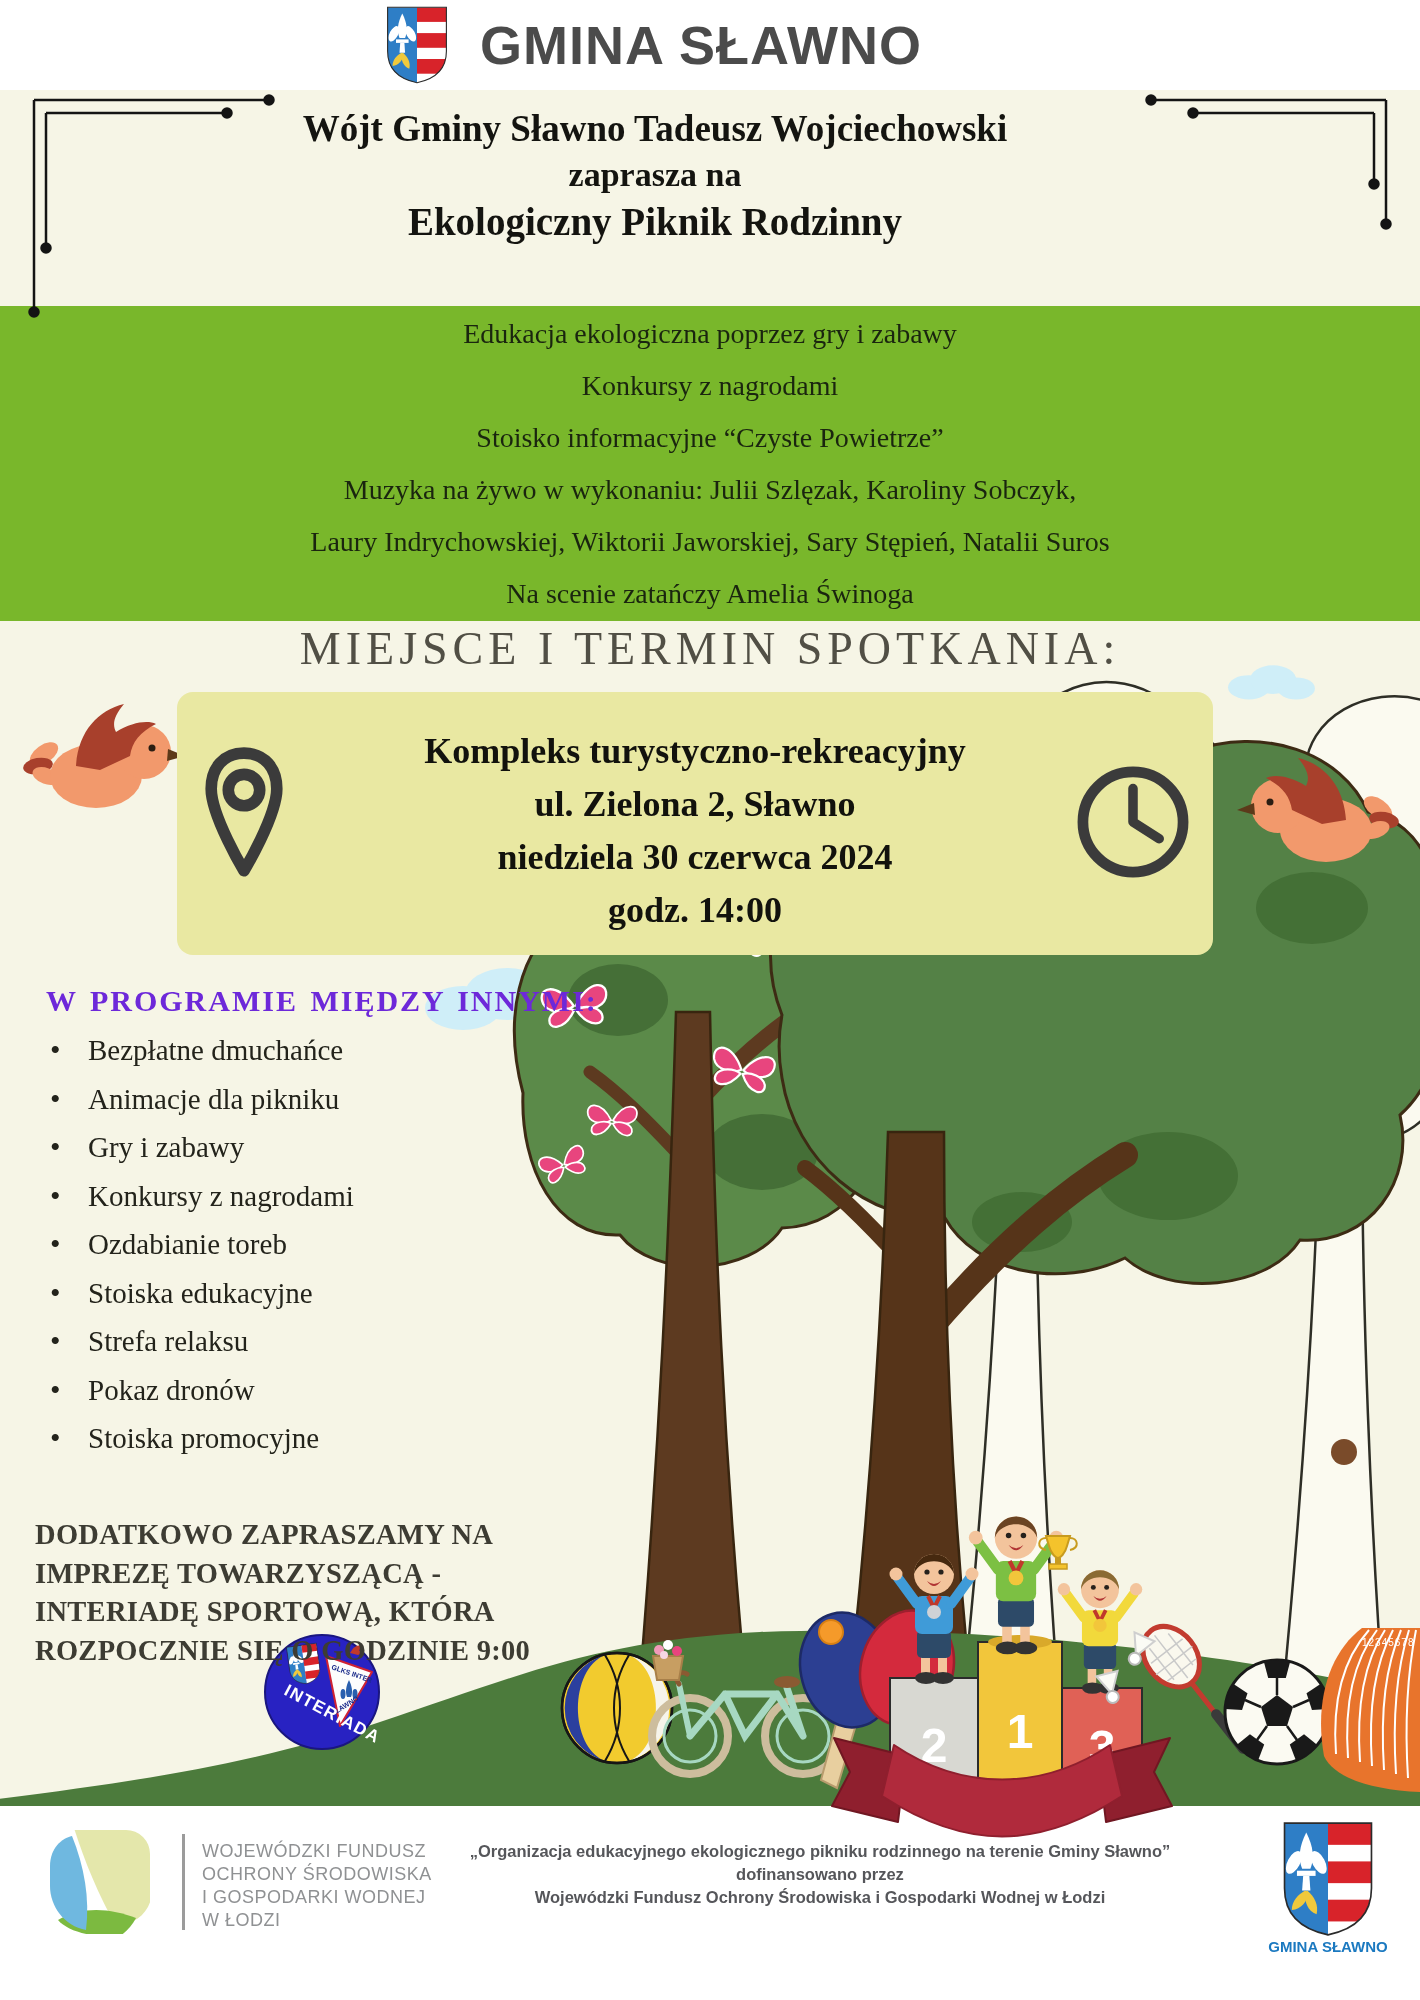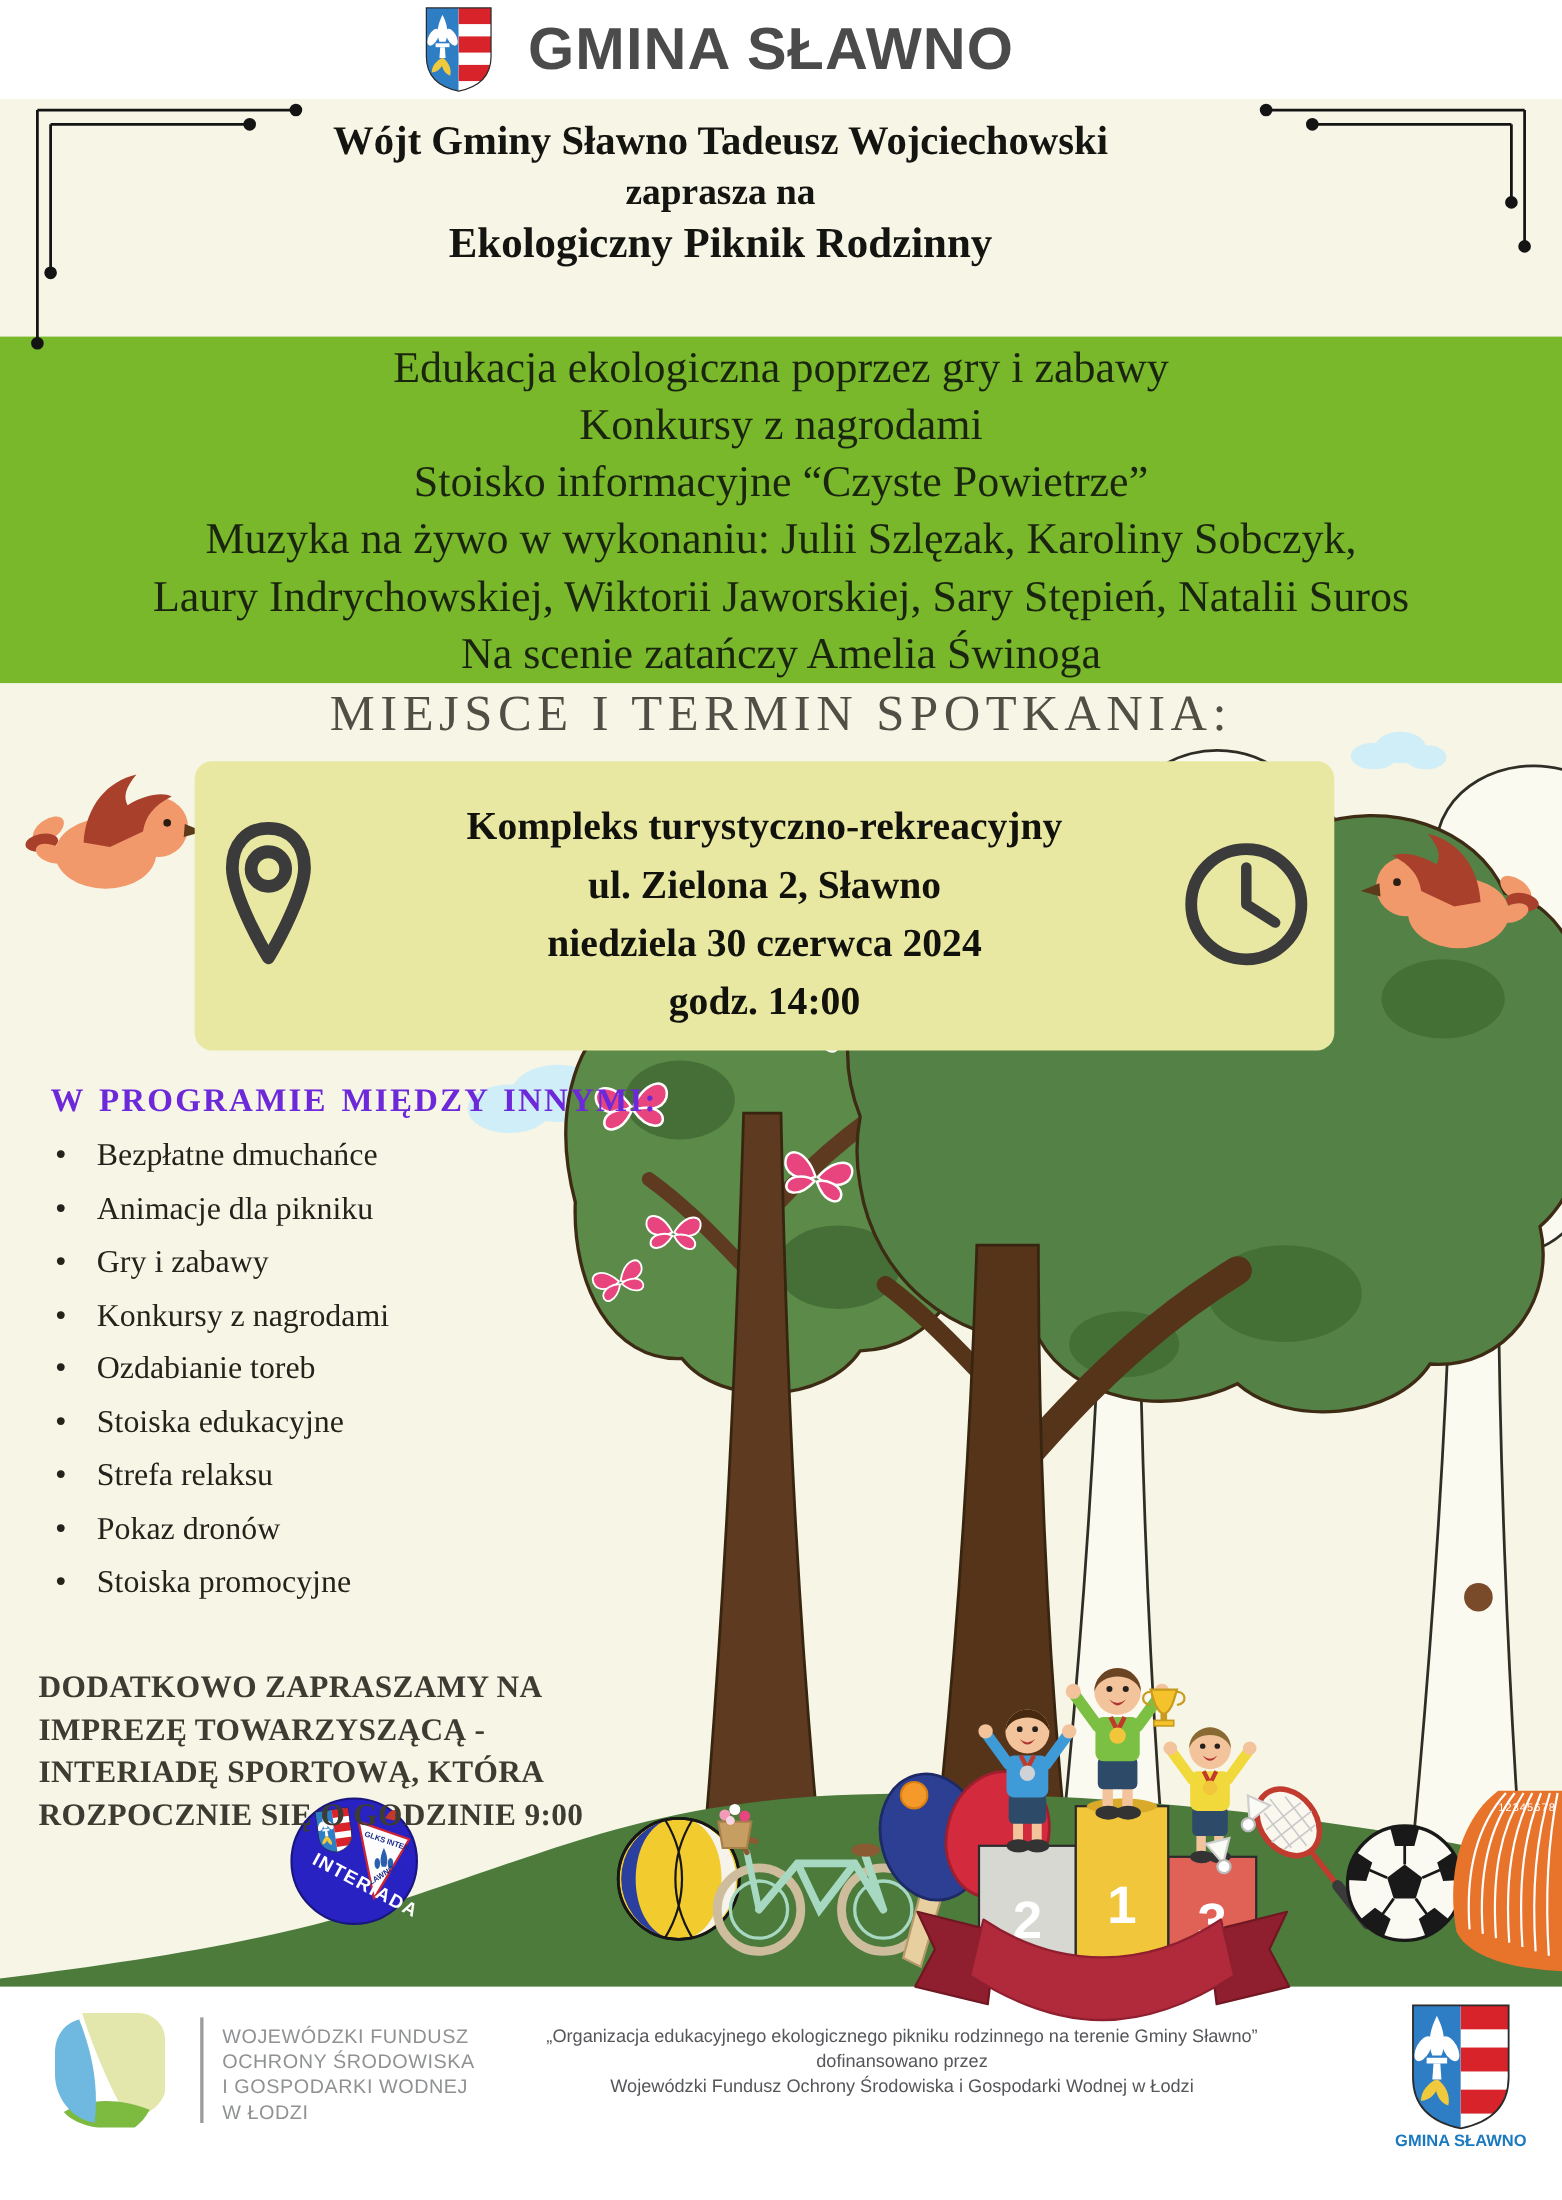--- a/index.html
+++ b/index.html
@@ -11,21 +11,21 @@
   .header-title{font-family:"Liberation Sans","DejaVu Sans",sans-serif;font-weight:bold;font-size:54px;color:#4b4b4b;letter-spacing:1px}
   
   .brackets{position:absolute;left:0;top:0;width:1420px;height:380px;z-index:4;pointer-events:none}
   
   .invite{position:absolute;left:0;top:106px;width:1310px;text-align:center;z-index:3;color:#141410}
   .invite .l1{font-size:37px;font-weight:bold;line-height:46px}
   .invite .l2{font-size:34px;font-weight:bold;line-height:46px}
   .invite .l3{font-size:39px;font-weight:bold;line-height:48px}
   
   .green-band{position:absolute;left:0;top:306px;width:1420px;height:315px;background:#79b72b;z-index:3;display:flex;flex-direction:column;justify-content:center}
-  .green-band div{font-size:40px;line-height:52px;text-align:center;color:#1a250f}
+  .green-band div{font-size:28px;line-height:52px;text-align:center;color:#1a250f}
   
   .meeting-title{position:absolute;left:0;top:622px;width:1420px;text-align:center;font-size:46px;letter-spacing:5px;color:#514f45;z-index:3}
   
   .venue-box{position:absolute;left:177px;top:692px;width:1036px;height:263px;background:#e9e8a2;border-radius:16px;z-index:3}
   .venue-text{position:absolute;left:140px;right:140px;top:14px;bottom:0;display:flex;flex-direction:column;justify-content:center;text-align:center;font-weight:bold;color:#12120d}
   .venue-text div{font-size:36px;line-height:53px}
   .pin-wrap{position:absolute;left:26px;top:48px;width:82px;height:152px}
   .clock-wrap{position:absolute;right:18px;top:68px;width:124px;height:124px}
   
   .program-heading{position:absolute;left:46px;top:984px;font-size:30px;font-weight:bold;letter-spacing:2px;word-spacing:3px;color:#6d28d9;z-index:3}
@@ -34,21 +34,21 @@
   .program-list li::before{content:"•";position:absolute;left:2px;top:0;font-size:30px;color:#23231b}
   .extra-event{position:absolute;left:35px;top:1516px;width:556px;font-size:28.5px;font-weight:bold;line-height:38.5px;letter-spacing:.3px;color:#3d3c33;z-index:3}
   
   .illustration{position:absolute;left:0;top:0;width:1420px;height:2000px;z-index:1}
   .ribbon-overlay{position:absolute;left:800px;top:1726px;width:420px;height:124px;z-index:4;pointer-events:none}
   
   .footer{position:absolute;left:0;top:1806px;width:1420px;height:194px;background:#ffffff;z-index:2;font-family:"Liberation Sans","DejaVu Sans",sans-serif}
   .wfos-logo{position:absolute;left:46px;top:24px;width:104px;height:104px}
   .wfos-divider{position:absolute;left:182px;top:28px;width:3px;height:96px;background:#9b9b9b}
   .wfos-text{position:absolute;left:202px;top:34px;font-size:18px;line-height:23px;color:#8f9193;letter-spacing:.5px}
-  .funding{position:absolute;left:440px;width:760px;top:34px;text-align:center;font-weight:normal;color:#55565a}
+  .funding{position:absolute;left:440px;width:760px;top:34px;text-align:center;font-weight:bold;color:#55565a}
   .funding div{font-size:16.5px;line-height:23px}
   .footer-crest{position:absolute;left:1276px;top:14px;width:104px;height:118px}
   .crest-caption{position:absolute;left:1262px;top:132px;width:132px;text-align:center;font-size:15px;font-weight:bold;color:#1b79c0}
 </style>
 </head>
 <body>
 
 <svg width="0" height="0" style="position:absolute" aria-hidden="true">
   <defs>
     <symbol id="crest" viewBox="0 0 100 114">

